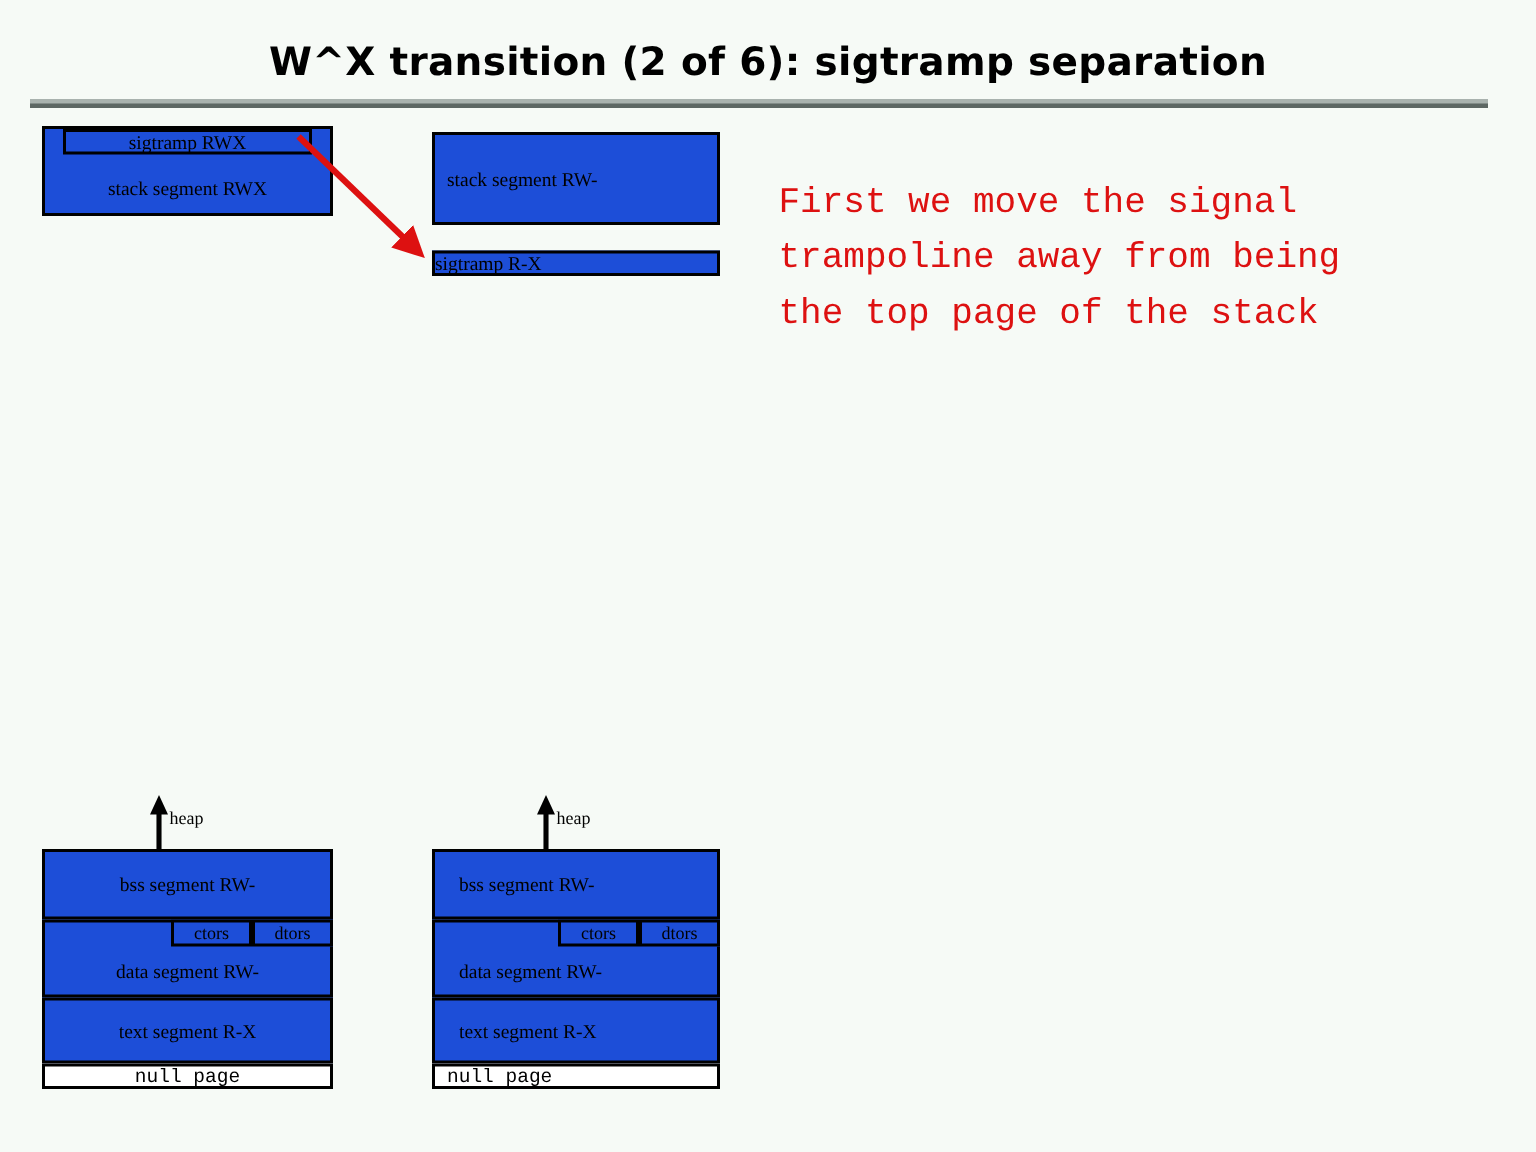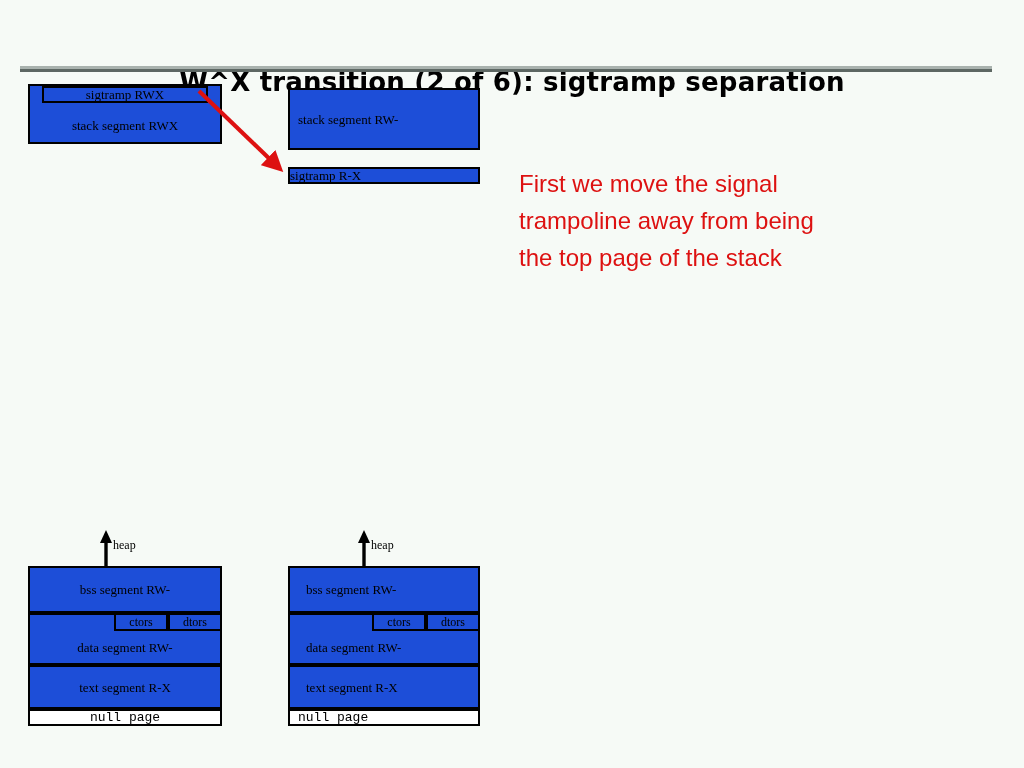--- a/index.html
+++ b/index.html
@@ -27,21 +27,20 @@
     left: 0;
     top: 27px;
     width: 1024px;
     text-align: center;
     font-family: "DejaVu Sans", sans-serif;
     font-weight: bold;
     font-size: 26px;
     letter-spacing: 0.2px;
     color: #000000;
     white-space: nowrap;
-    margin-top: 40px;
   }
   #title-rule {
     position: absolute;
     left: 20px;
     top: 66px;
     width: 972px;
     height: 3px;
     background: #a9b2ae;
     border-bottom: 3px solid #5d6763;
   }
@@ -104,25 +103,24 @@
     left: 180px;
     top: 80px;
     width: 130px;
     height: 110px;
     pointer-events: none;
   }
 
   
   .textblock {
     position: absolute;
-    font-family: Liberation Sans, sans-serif;
+    font-family: Liberation Mono, monospace;
     font-size: 24px;
     line-height: 1.55;
     white-space: pre-line;
-    margin-top: 48px;
   }
   #note-red   { left: 519px; top: 117px; width: 480px; color: #dd1111; }
   #note-blue1 { left: 519px; top: 266px; width: 490px; color: #2222cc; }
   #note-blue2 { left: 519px; top: 382px; width: 490px; color: #2222cc; }
 
   
   .heap-arrow {
     position: absolute;
     width: 22px;
     height: 38px;

